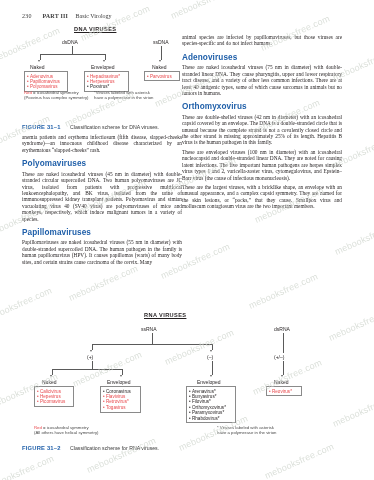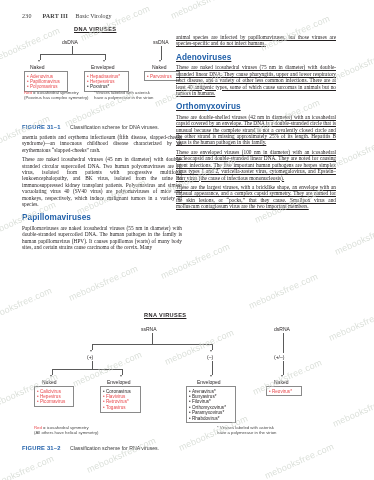--- a/index.html
+++ b/index.html
@@ -33,21 +33,21 @@
     font-size:6px; color:#3c3c3c;
     white-space:nowrap;
   }
   .runhead .folio { margin-right:9px; letter-spacing:.3px; }
   .runhead .part { font-weight:bold; letter-spacing:.2px; }
   .runhead .parttitle { margin-left:6px; }
 
   
   .col { position:absolute; width:160px; }
   .col-left  { left:22px; }
-  .col-right { left:176px;text-decoration:underline; }
+  .col-right { left:182px; }
 
   p.body {
     margin:0 0 3px 0;
     font-size:5.3px;
     line-height:6.4px;
     text-align:justify;
     text-indent:0;
     color:#231f20;
   }
   h2.head {
@@ -189,20 +189,21 @@
   </div>
 
   <div class="figcap" style="left:22px; top:124px;">
     <span class="lbl">FIGURE 31–1</span>
     <span class="txt">Classification scheme for DNA viruses.</span>
   </div>
 
   <div class="col col-left" style="top:134px;">
     <p class="body">anemia patients and erythema infectiosum (fifth disease, slapped-cheeks syndrome)—an innocuous childhood disease characterized by an erythematous “slapped-cheeks” rash.</p>
 
+    <h2 class="head">Polyomaviruses</h2>
     <p class="body">These are naked icosahedral viruses (45 nm in diameter) with double-stranded circular supercoiled DNA. Two human polyomaviruses are JC virus, isolated from patients with progressive multifocal leukoencephalopathy, and BK virus, isolated from the urine of immunosuppressed kidney transplant patients. Polyomavirus and simian vacuolating virus 40 (SV40 virus) are polyomaviruses of mice and monkeys, respectively, which induce malignant tumors in a variety of species.</p>
 
     <h2 class="head">Papillomaviruses</h2>
     <p class="body">Papillomaviruses are naked icosahedral viruses (55 nm in diameter) with double-stranded supercoiled DNA. The human pathogen in the family is human papillomavirus (HPV). It causes papillomas (warts) of many body sites, and certain strains cause carcinoma of the cervix. Many</p>
   </div>
 
   <div class="col col-right" style="top:34px;">
     <p class="body">animal species are infected by papillomaviruses, but those viruses are species-specific and do not infect humans.</p>
 
     <h2 class="head">Adenoviruses</h2>

